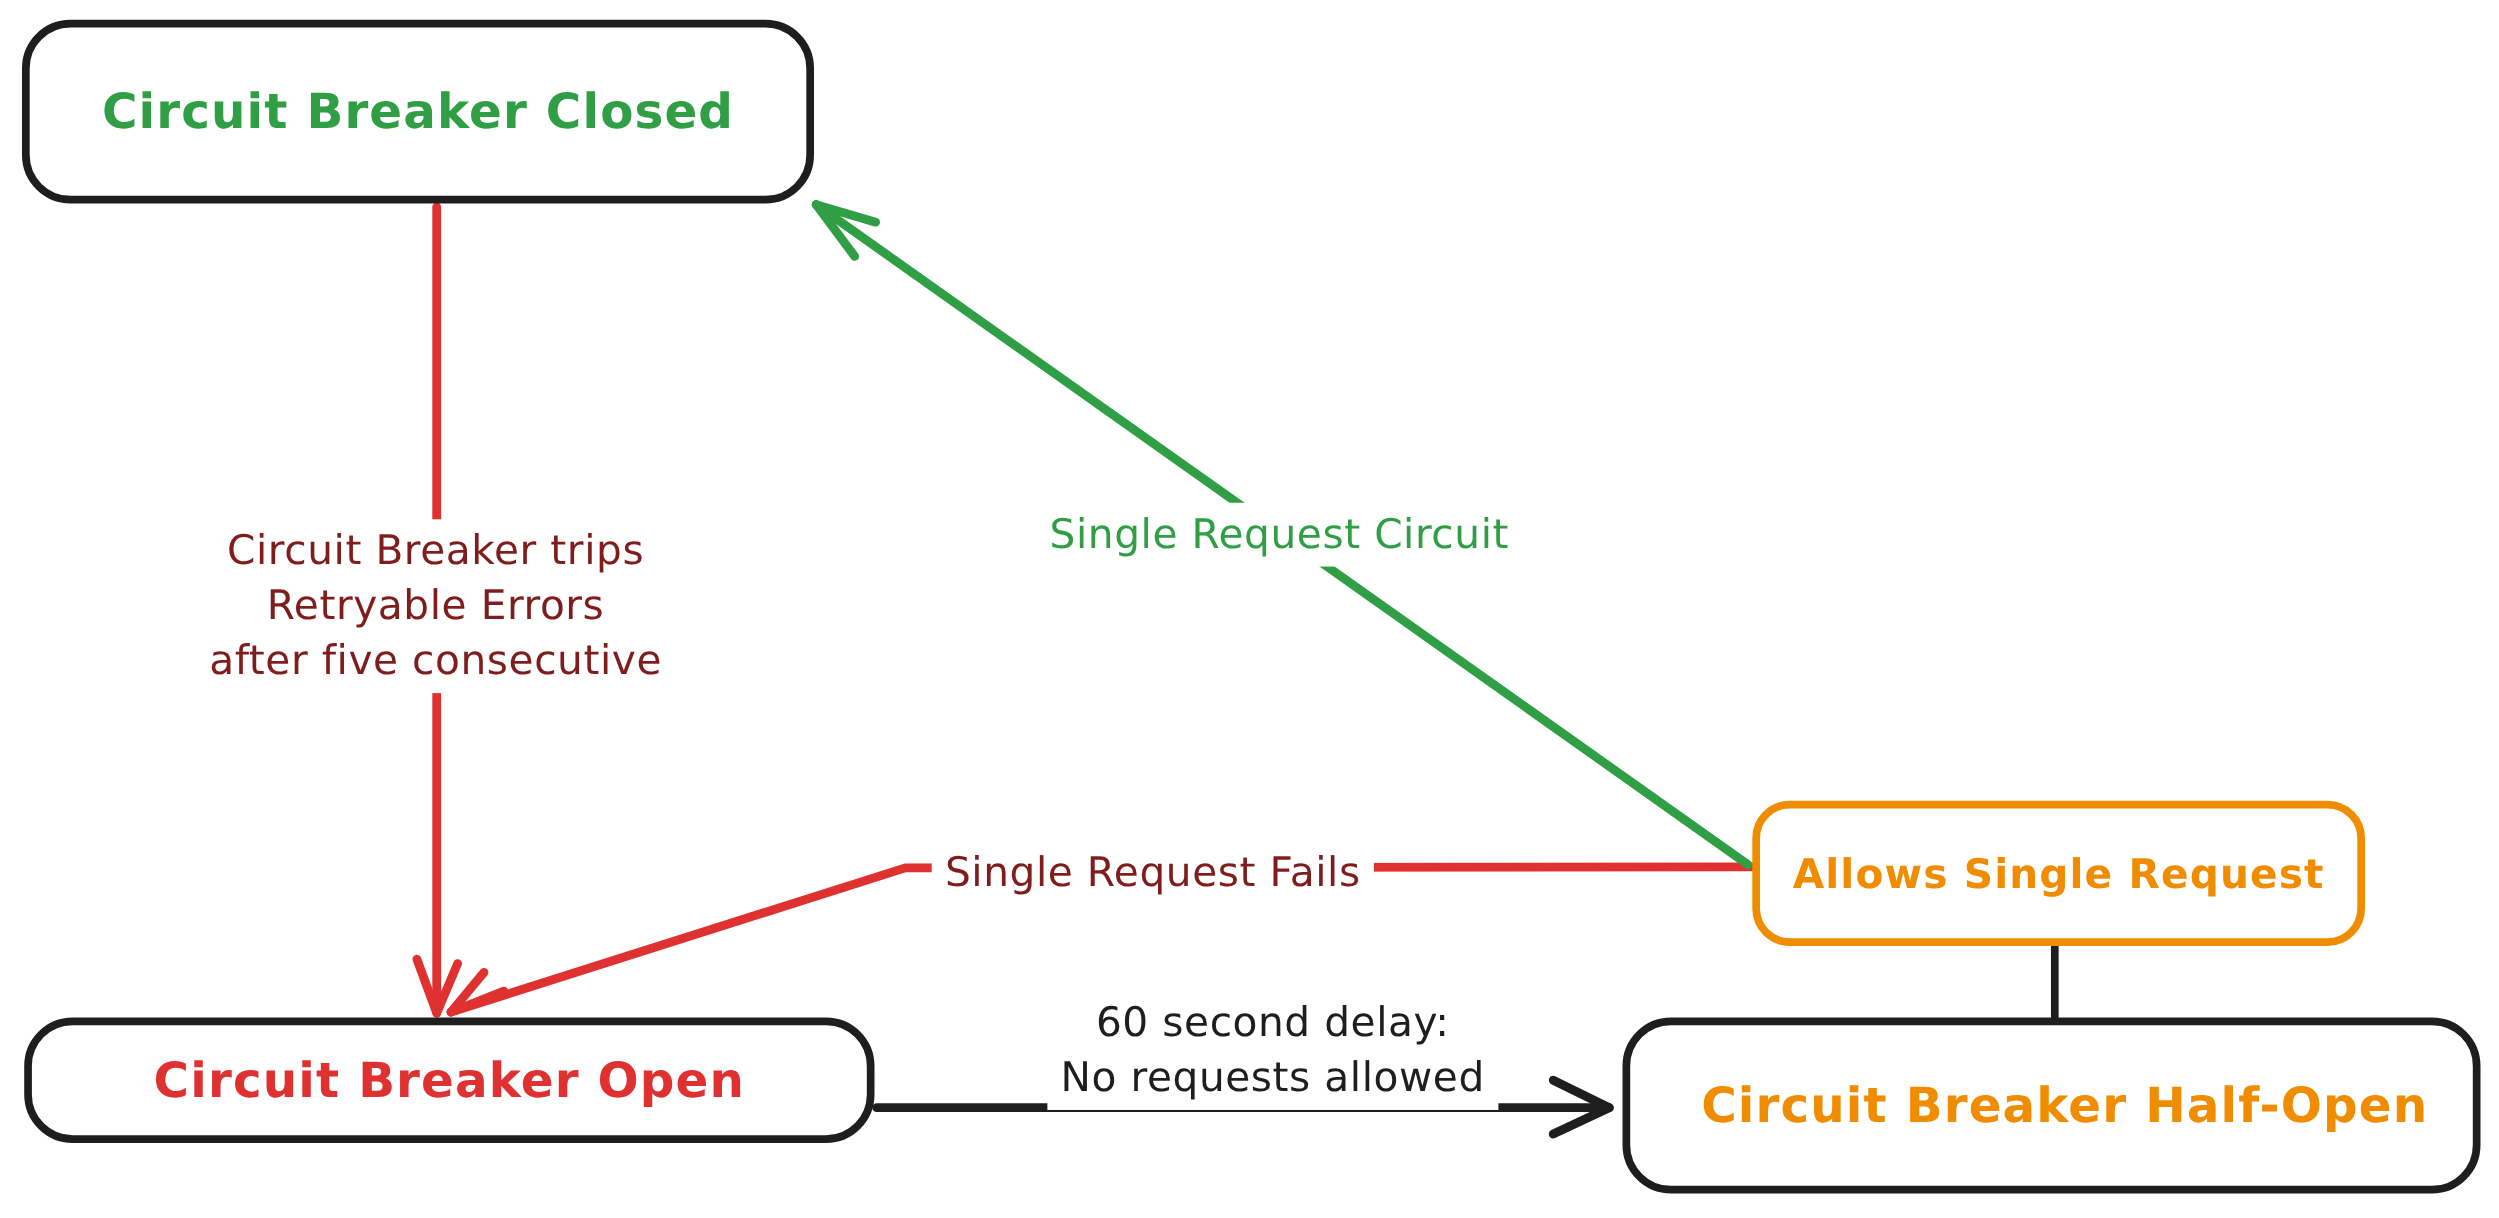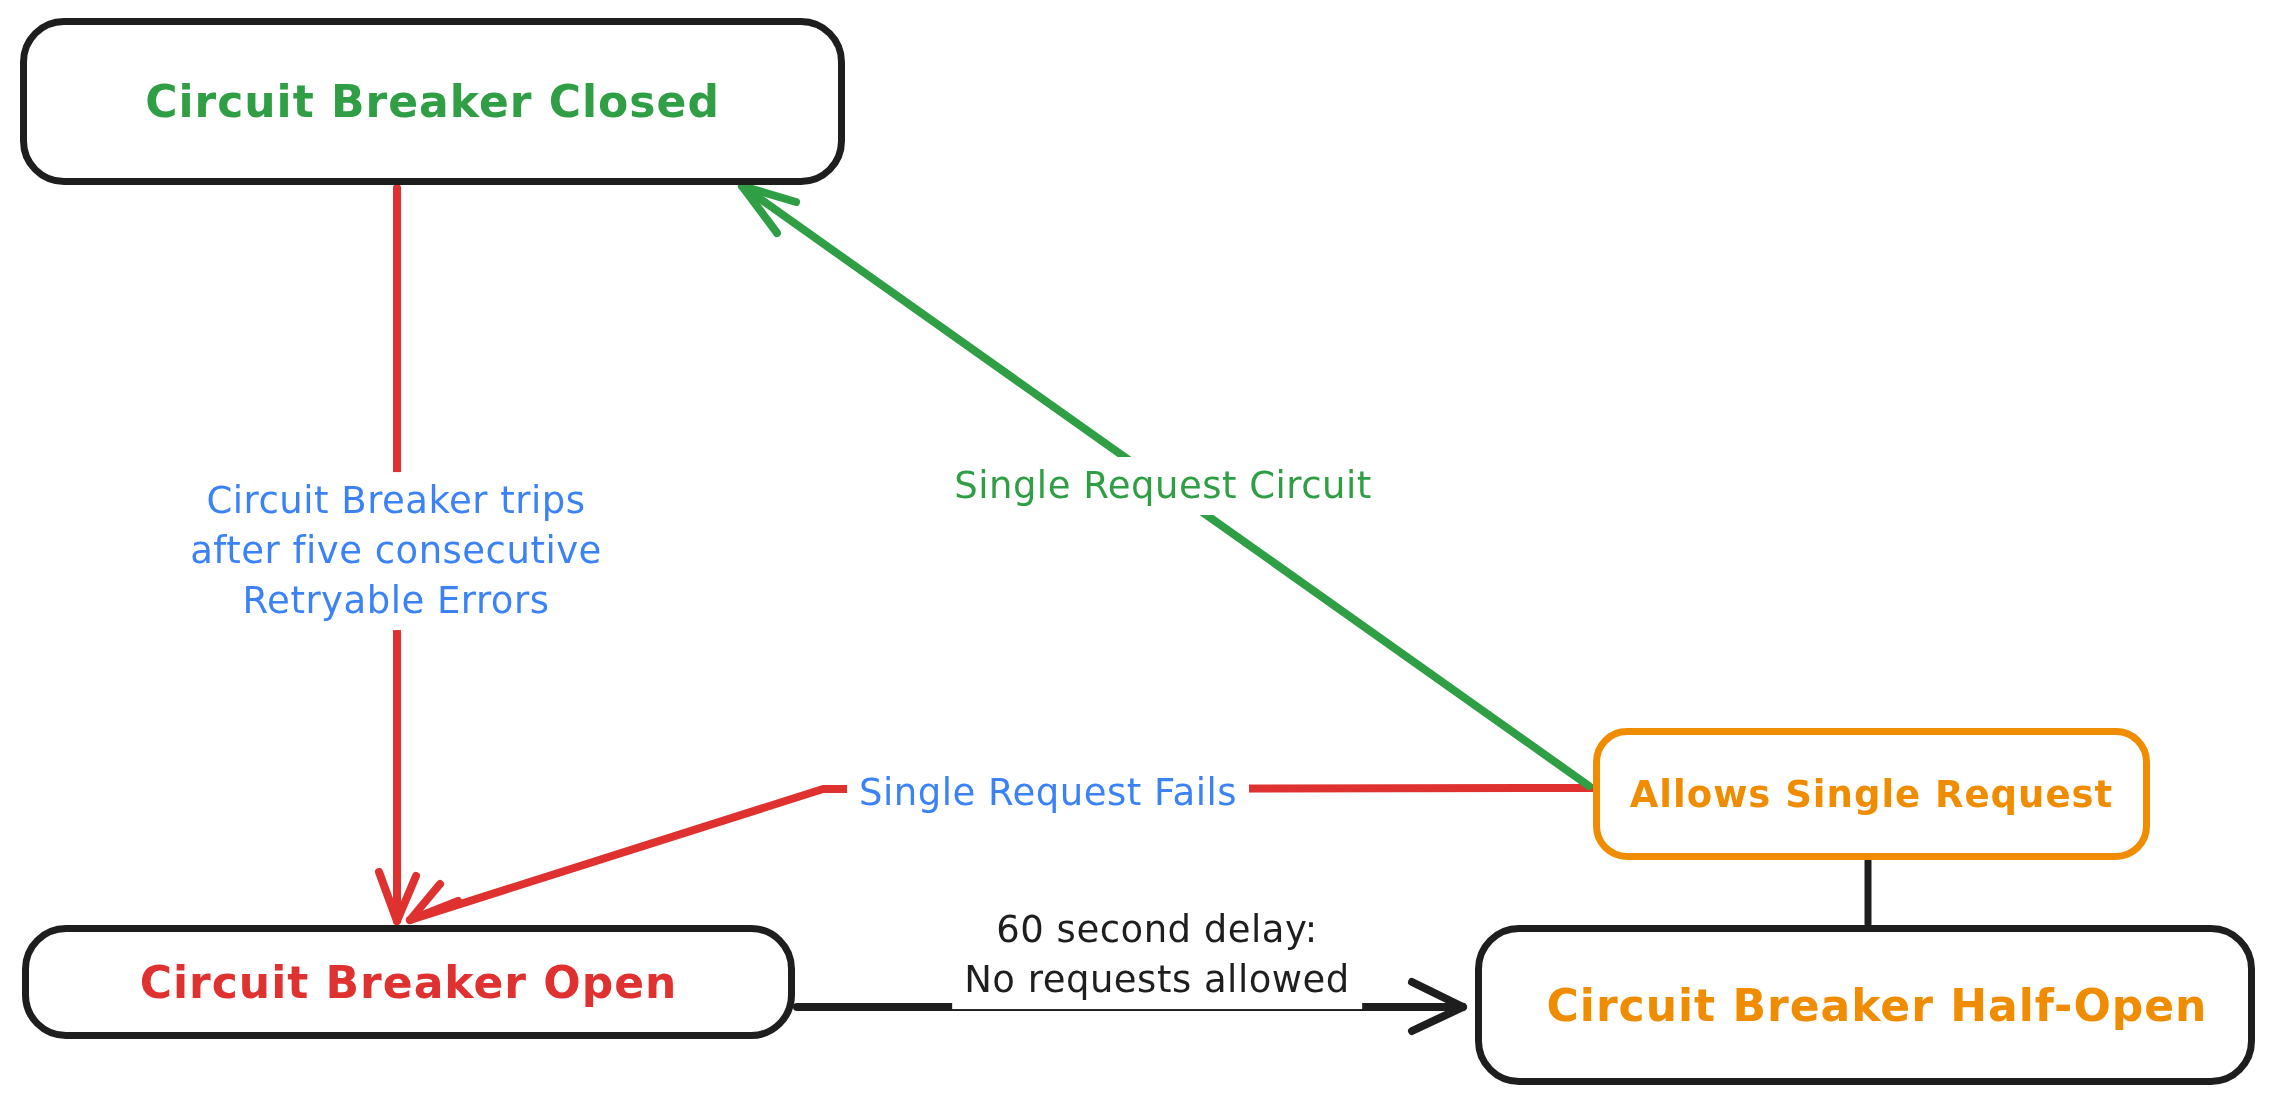--- a/index.html
+++ b/index.html
@@ -26,21 +26,21 @@
     border-radius: 44px;
     box-sizing: border-box;
     text-align: center;
   }
   .node-label {
     font-size: 44px;
     font-weight: bold;
     letter-spacing: 1px;
     white-space: nowrap;
   }
-  .node-closed   { left: 20px;   top: 18px;  width: 825px; height: 167px; }
+  .node-closed   { left: 20px;   top: 18px;  width: 720px; height: 167px; }
   .node-open     { left: 22px;   top: 925px; width: 773px; height: 114px; }
   .node-halfopen { left: 1475px; top: 925px; width: 780px; height: 160px; }
   .node-allows   {
     left: 1593px; top: 728px; width: 557px; height: 132px;
     border: 7px solid #f08c00;
     border-radius: 34px;
   }
   .node-allows .node-label { font-size: 37px; font-weight: bold; }
   .label-closed   { color: #2f9e44; }
   .label-open     { color: #e03131; }
@@ -52,21 +52,21 @@
     transform: translate(-50%, -50%);
     background: #ffffff;
     padding: 4px 12px;
     text-align: center;
     font-size: 37px;
     font-weight: 500;
     letter-spacing: 0.5px;
     line-height: 1.35;
     white-space: nowrap;
   }
-  .edge-label-red   { color: #3b82f6; }
+  .edge-label-red   { color: #7f1d1d; }
   .edge-label-green { color: #2f9e44; }
   .edge-label-black { color: #1e1e1e; }
   .lbl-trip     { left: 396px;  top: 551px; }
   .lbl-succeeds { left: 1163px; top: 486px; }
   .lbl-fails    { left: 1048px; top: 793px; }
   .lbl-delay    { left: 1157px; top: 955px; }
 </style>
 </head>
 <body>
 
@@ -98,22 +98,22 @@
       <path d="M1463 1007 L1412 1031"></path>
     </g>
 
     <g stroke="#1e1e1e" stroke-width="7">
       <path d="M1868 861 L1868 924"></path>
     </g>
   </svg>
 
   <div class="edge-label edge-label-red lbl-trip">
     <div>Circuit Breaker trips</div>
+    <div>Retryable Errors</div>
     <div>after five consecutive</div>
-    <div>Retryable Errors</div>
   </div>
 
   <div class="edge-label edge-label-green lbl-succeeds">Single Request Circuit</div>
 
   <div class="edge-label edge-label-red lbl-fails">Single Request Fails</div>
 
   <div class="edge-label edge-label-black lbl-delay">
     <div>60 second delay:</div>
     <div>No requests allowed</div>
   </div>

